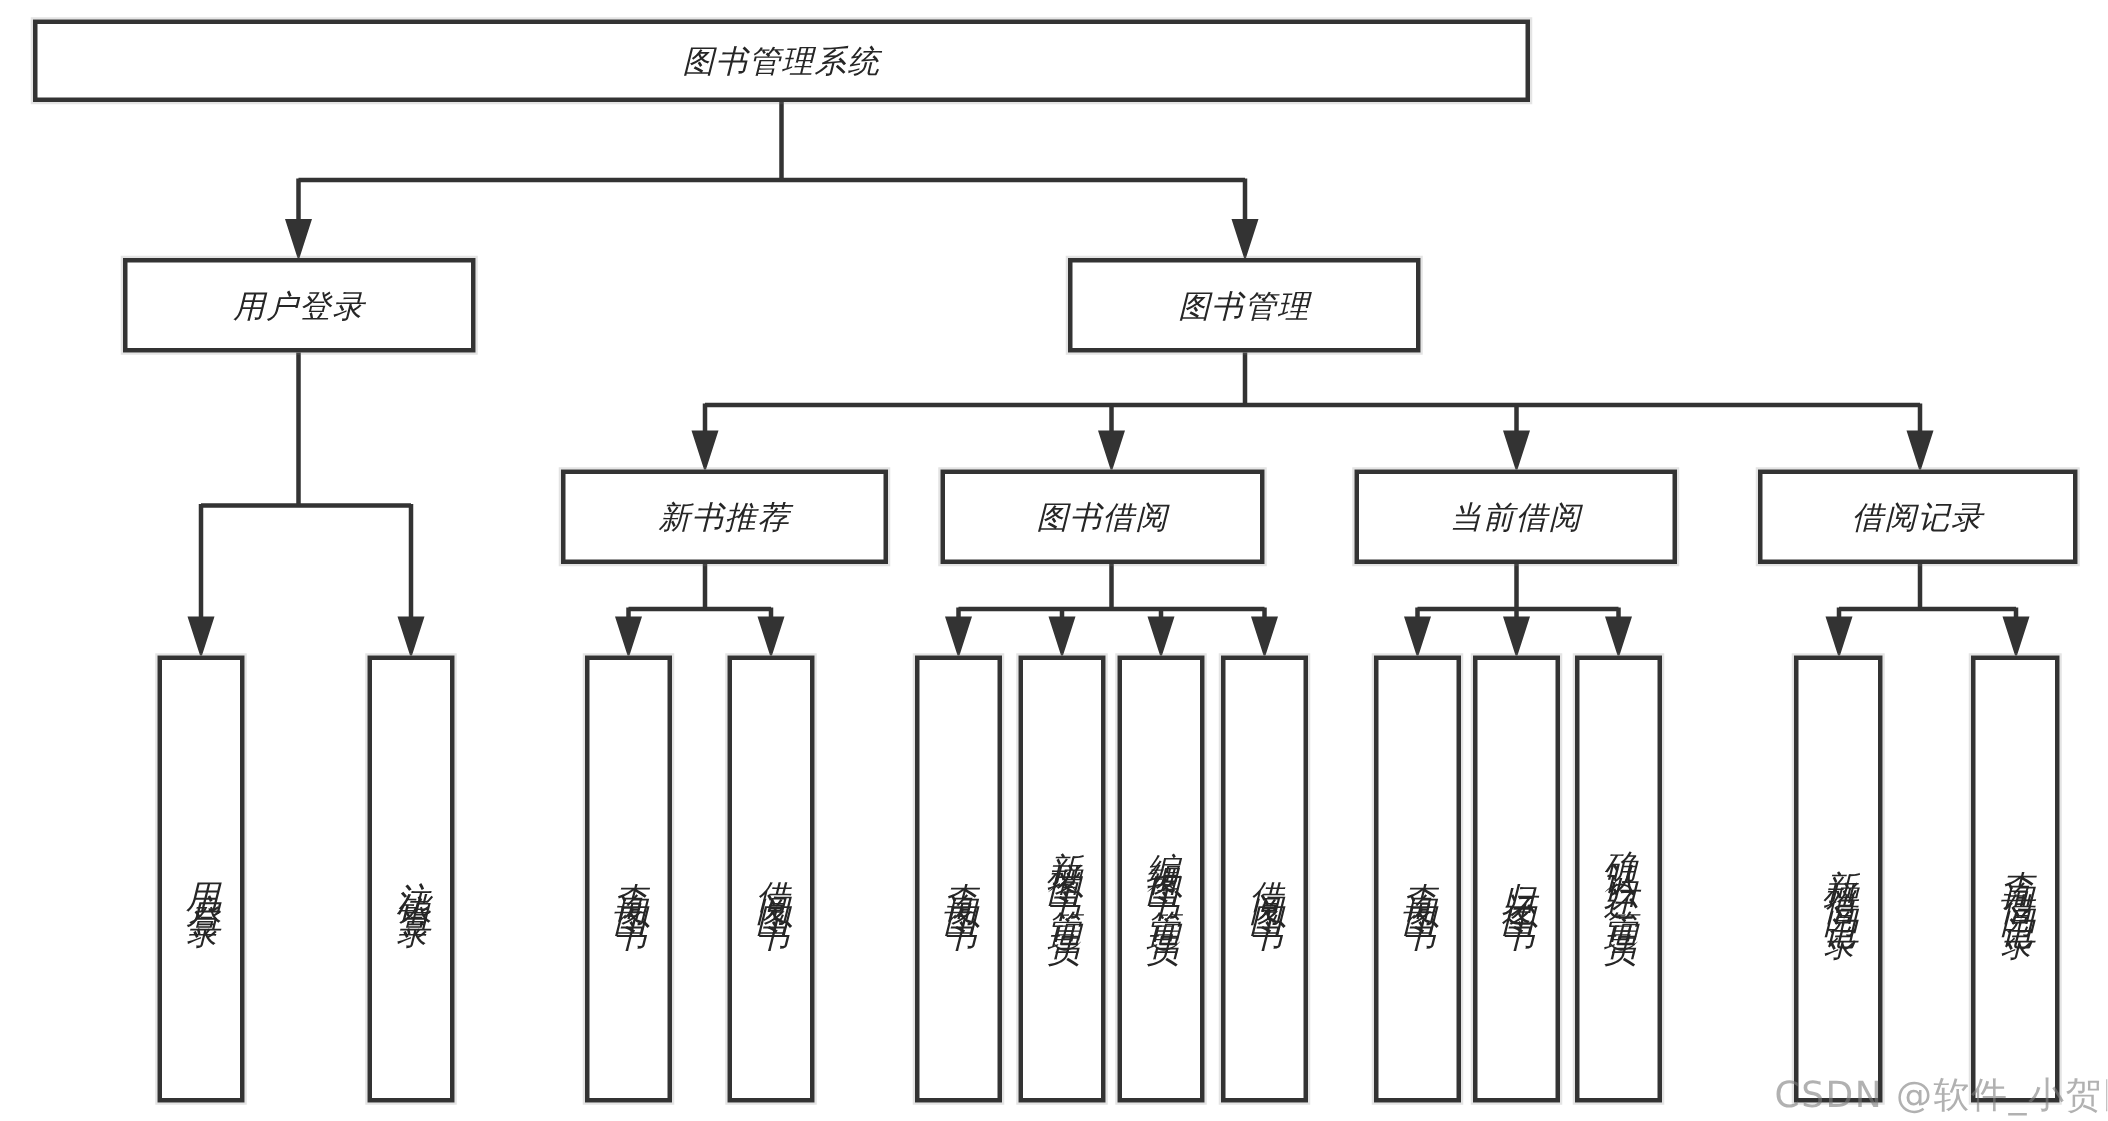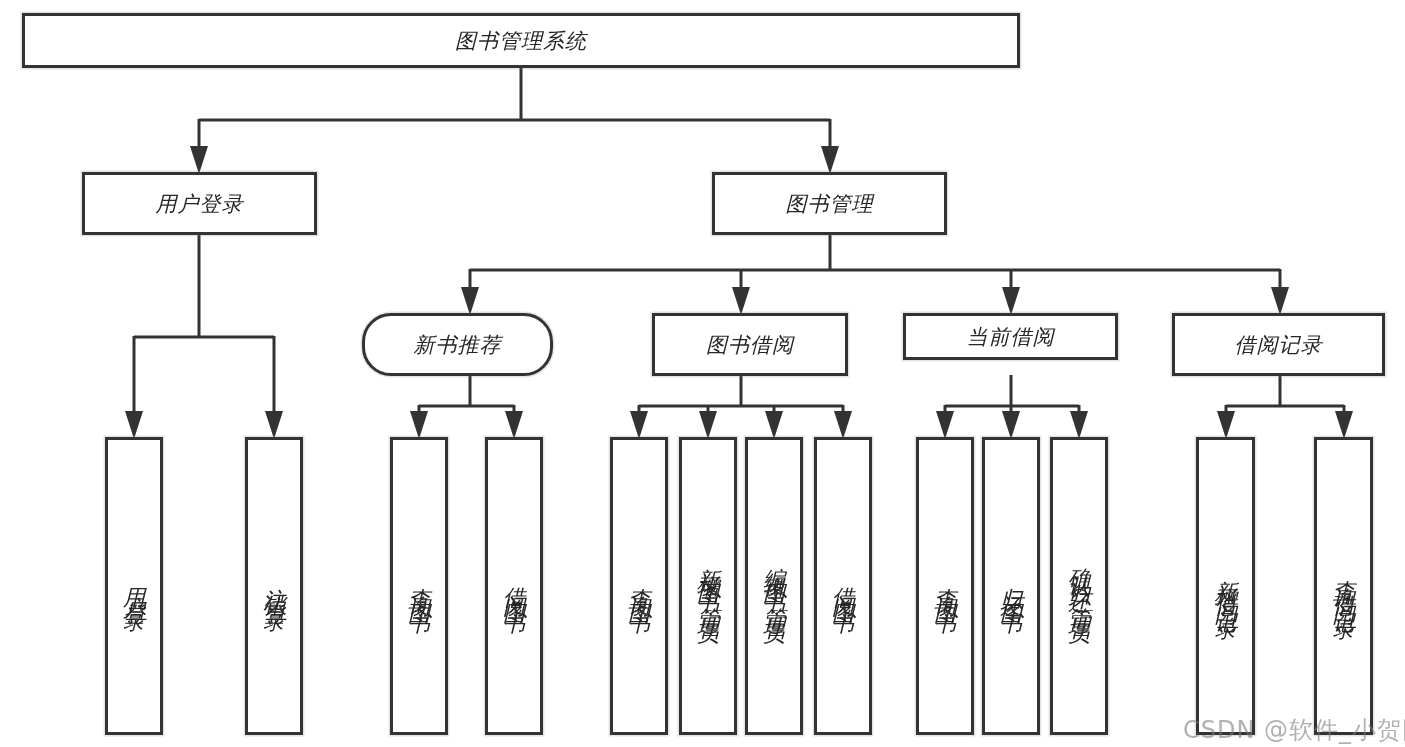--- a/index.html
+++ b/index.html
@@ -101,23 +101,23 @@
         M1070 411 H1088 L1079 439 Z  M1217 411 H1235 L1226 439 Z
         M1335 411 H1353 L1344 439 Z"></path>
     </g>
   </svg>
 
   <div class="node hbox" style="left:22px;top:13px;width:998px;height:55px;">图书管理系统</div>
 
   <div class="node hbox" style="left:82px;top:172px;width:235px;height:63px;">用户登录</div>
   <div class="node hbox" style="left:712px;top:172px;width:235px;height:63px;">图书管理</div>
 
-  <div class="node hbox" style="left:362px;top:313px;width:191px;height:63px;border-radius:29px;">新书推荐</div>
-  <div class="node hbox" style="left:652px;top:313px;width:196px;height:63px;">图书借阅</div>
-  <div class="node hbox" style="left:903px;top:313px;width:215px;height:47px;">当前借阅</div>
+  <div class="node hbox" style="left:374px;top:313px;width:218px;height:63px;">新书推荐</div>
+  <div class="node hbox" style="left:627px;top:313px;width:216px;height:63px;">图书借阅</div>
+  <div class="node hbox" style="left:903px;top:313px;width:215px;height:63px;">当前借阅</div>
   <div class="node hbox" style="left:1172px;top:313px;width:213px;height:63px;">借阅记录</div>
 
   <div class="node vbox" style="left:105px;top:437px;width:58px;height:298px;">
     <span>用户登录</span>
   </div>
   <div class="node vbox" style="left:245px;top:437px;width:58px;height:298px;">
     <span>注销登录</span>
   </div>
 
   <div class="node vbox" style="left:390px;top:437px;width:58px;height:298px;">

